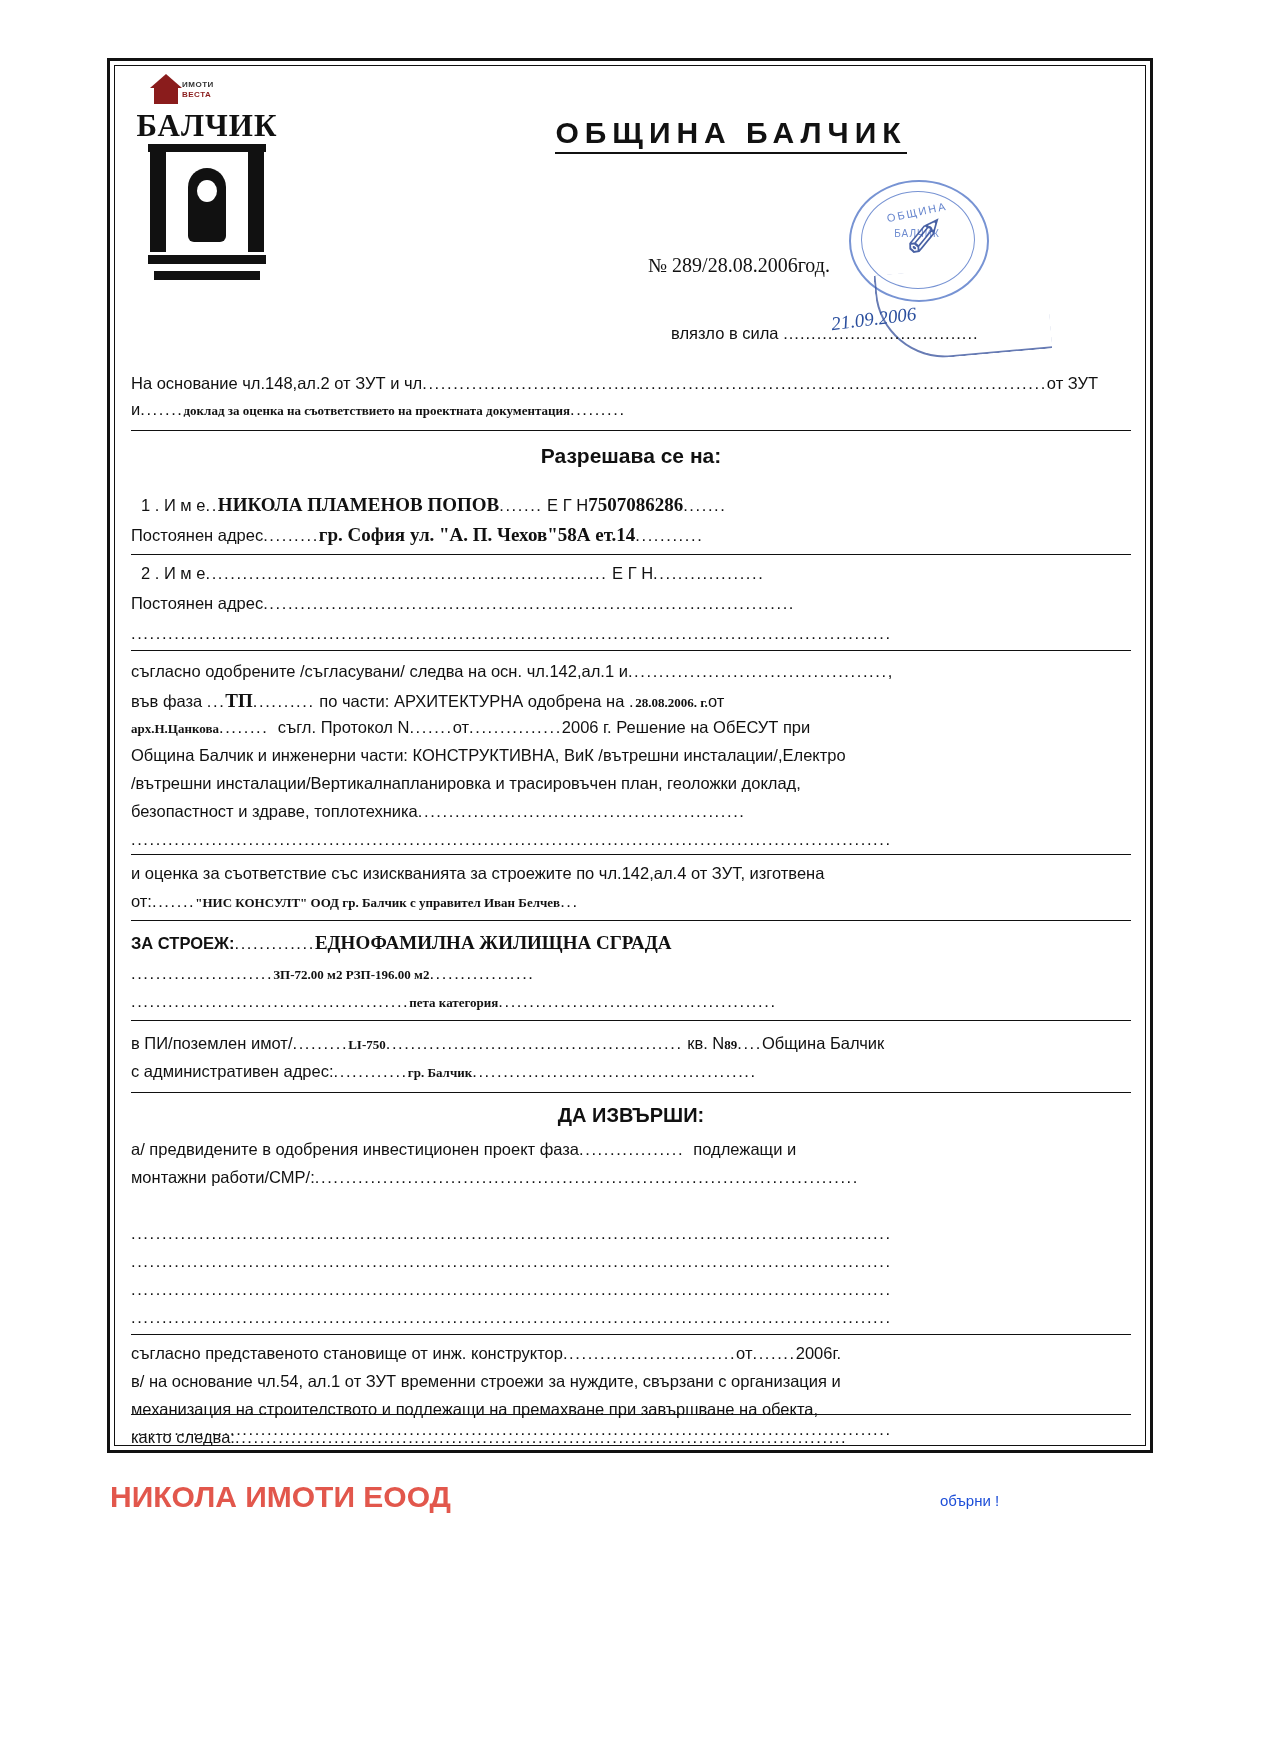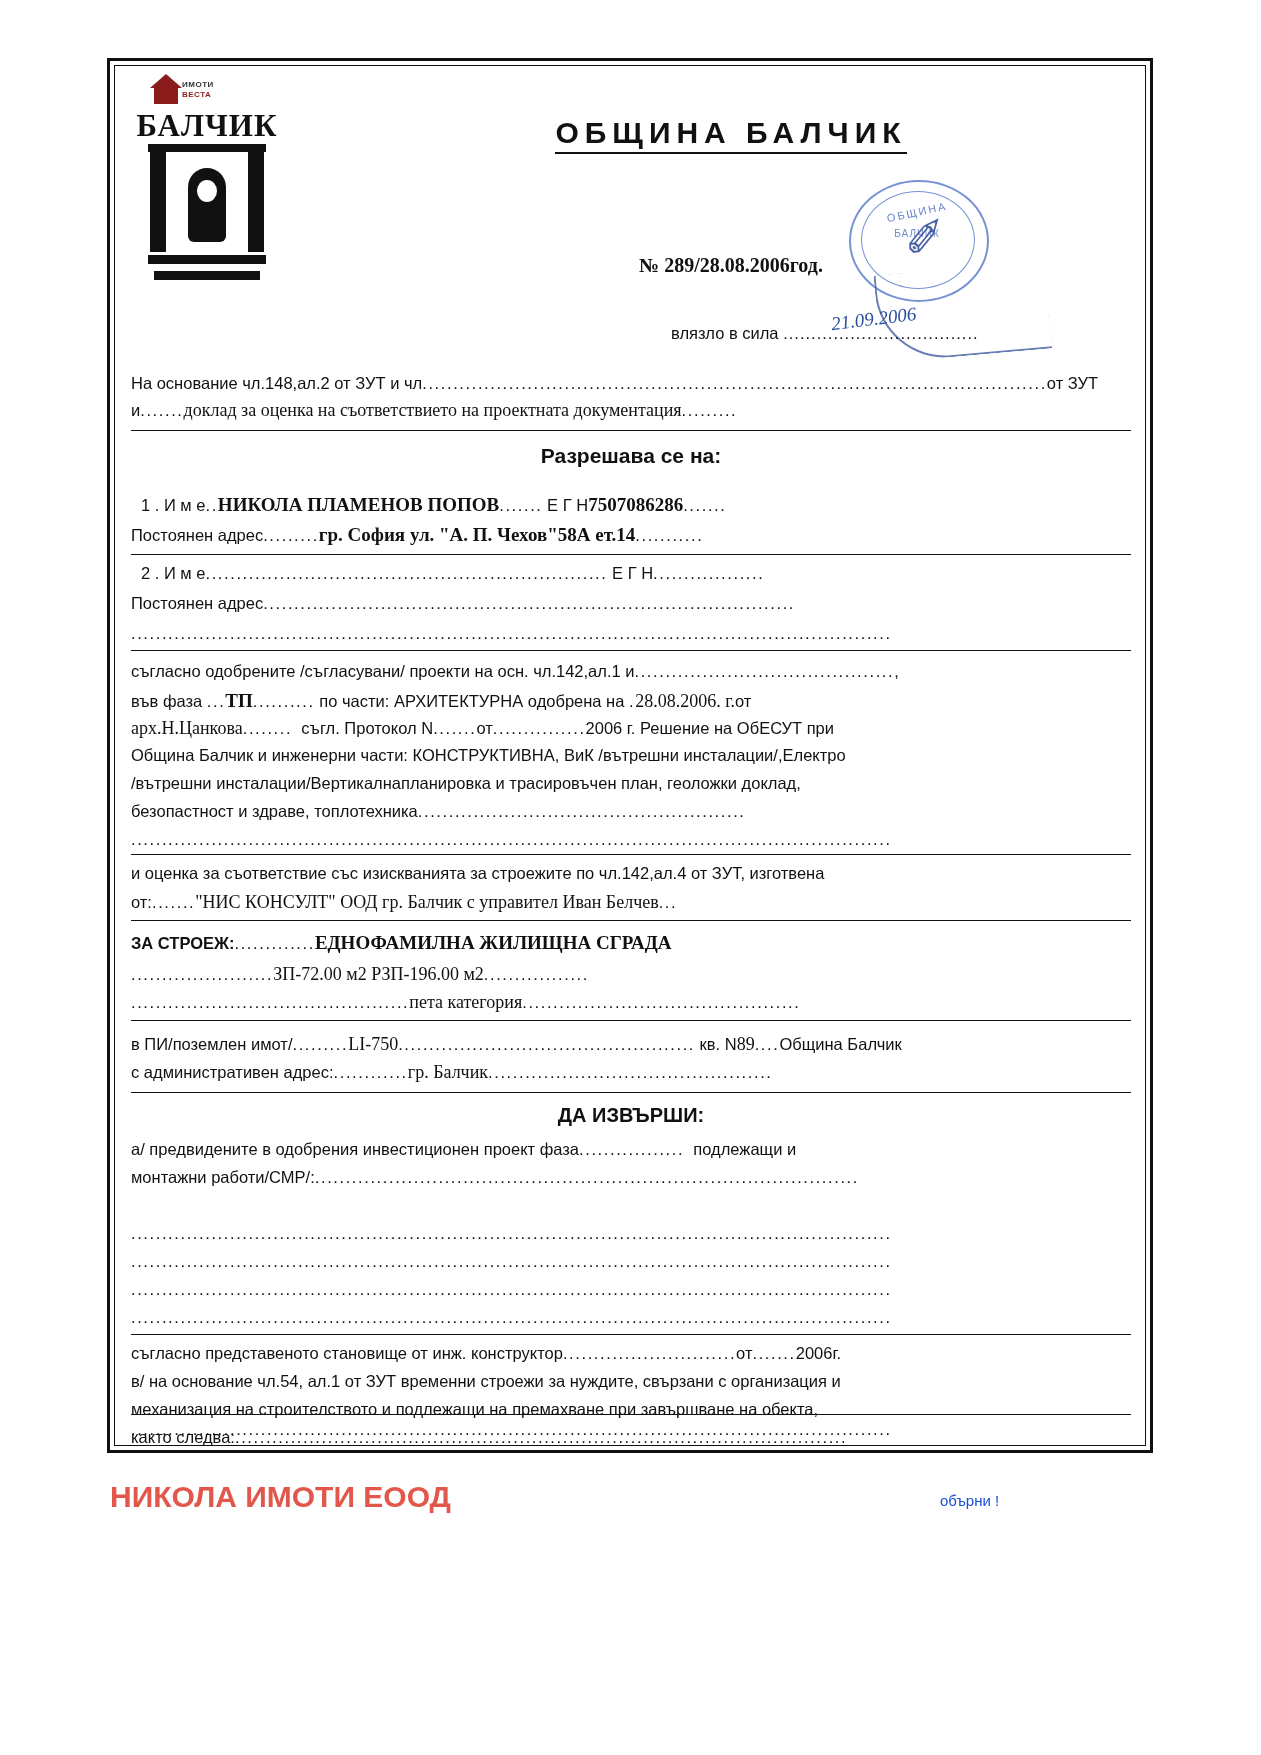--- a/index.html
+++ b/index.html
@@ -174,26 +174,26 @@
     width: 700px;
     text-align: center;
     font-family: "Liberation Sans", sans-serif;
     font-weight: bold;
     font-size: 23px;
     letter-spacing: 1.5px;
     color: #111;
   }
   .doc-number {
     position: absolute;
-    left: 250px;
+    left: 258px;
     top: 182px;
     width: 700px;
     text-align: center;
     font-family: "Liberation Serif", serif;
-    font-weight: bold;
+    font-weight: normal;
     font-size: 20px;
     color: #111;
   }
 
   
   .inforce {
     position: absolute;
     left: 540px;
     top: 252px;
     width: 420px;
@@ -286,22 +286,22 @@
     white-space: nowrap;
   }
   .fill {
     font-family: "Liberation Serif", serif;
     font-weight: bold;
     font-size: 19px;
     color: #111;
   }
   .fill-sm {
     font-family: "Liberation Serif", serif;
-    font-weight: normal;
-    font-size: 18px;
+    font-weight: bold;
+    font-size: 13px;
   }
   .dots { letter-spacing: 1.6px; }
 
   .center-bold {
     position: absolute;
     width: 1000px;
     text-align: center;
     font-family: "Liberation Sans", sans-serif;
     font-weight: bold;
     font-size: 21px;
@@ -404,21 +404,21 @@
       <span>2 . И м е</span><span class="dots">.................................................................</span>
       <span>Е Г Н</span><span class="dots">..................</span>
     </div>
     <div class="line" style="left:0px; top:522px;">
       <span>Постоянен адрес</span><span class="dots">......................................................................................</span>
     </div>
     <div class="line dots" style="left:0px; top:552px;">...........................................................................................................................</div>
     <div class="hr" style="top:578px;"></div>
 
     <div class="line" style="left:0px; top:590px;">
-      <span>съгласно одобрените /съгласувани/ проекти  на осн. чл.142,ал.1 и</span><span class="dots">..........................................</span>,
+      <span>съгласно одобрените /съгласувани/ следва  на осн. чл.142,ал.1 и</span><span class="dots">..........................................</span>,
     </div>
     <div class="line" style="left:0px; top:618px;">
       <span>във фаза</span>
       <span class="dots">...</span><span class="fill">ТП</span><span class="dots">..........</span>
       <span>по части: АРХИТЕКТУРНА  одобрена на</span>
       <span class="dots">.</span><span class="fill-sm">28.08.2006. г.</span><span>от</span>
     </div>
     <div class="line" style="left:0px; top:646px;">
       <span class="fill-sm">арх.</span><span class="fill-sm">Н.Цанкова</span><span class="dots">........</span>
       &nbsp;<span>съгл. Протокол N</span><span class="dots">.......</span><span>от</span><span class="dots">...............</span><span>2006 г. Решение на ОбЕСУТ при</span>

